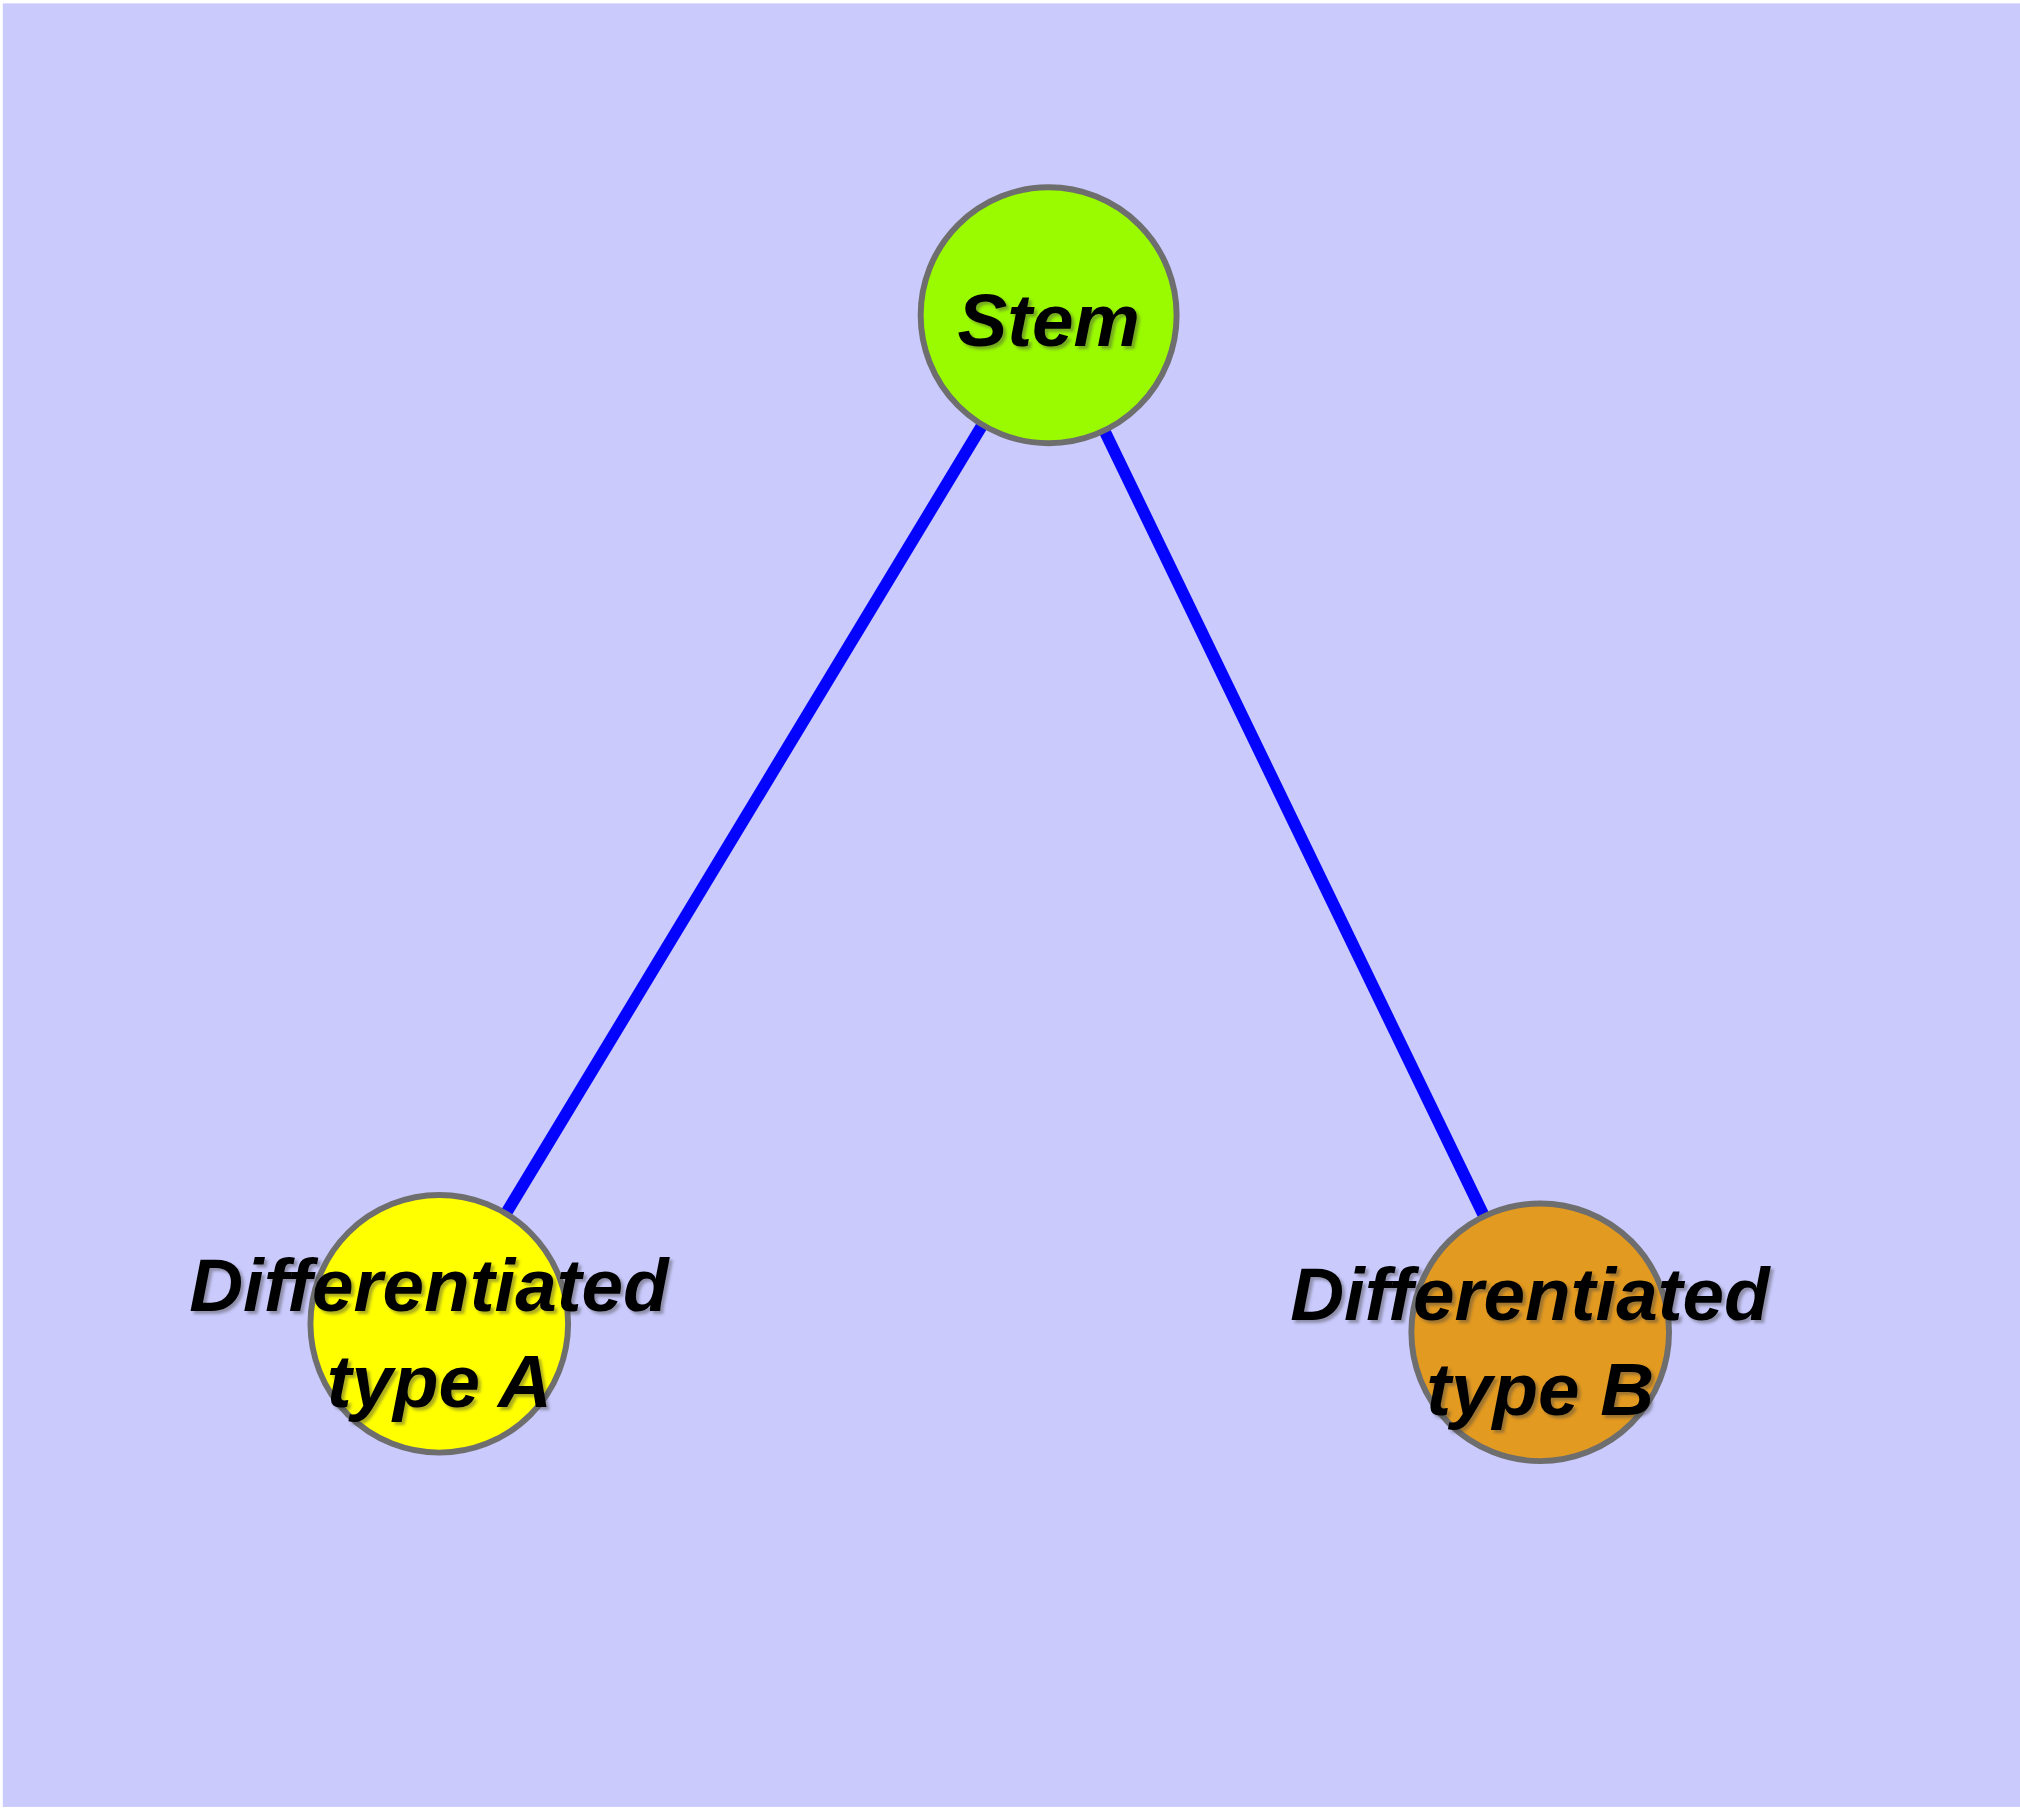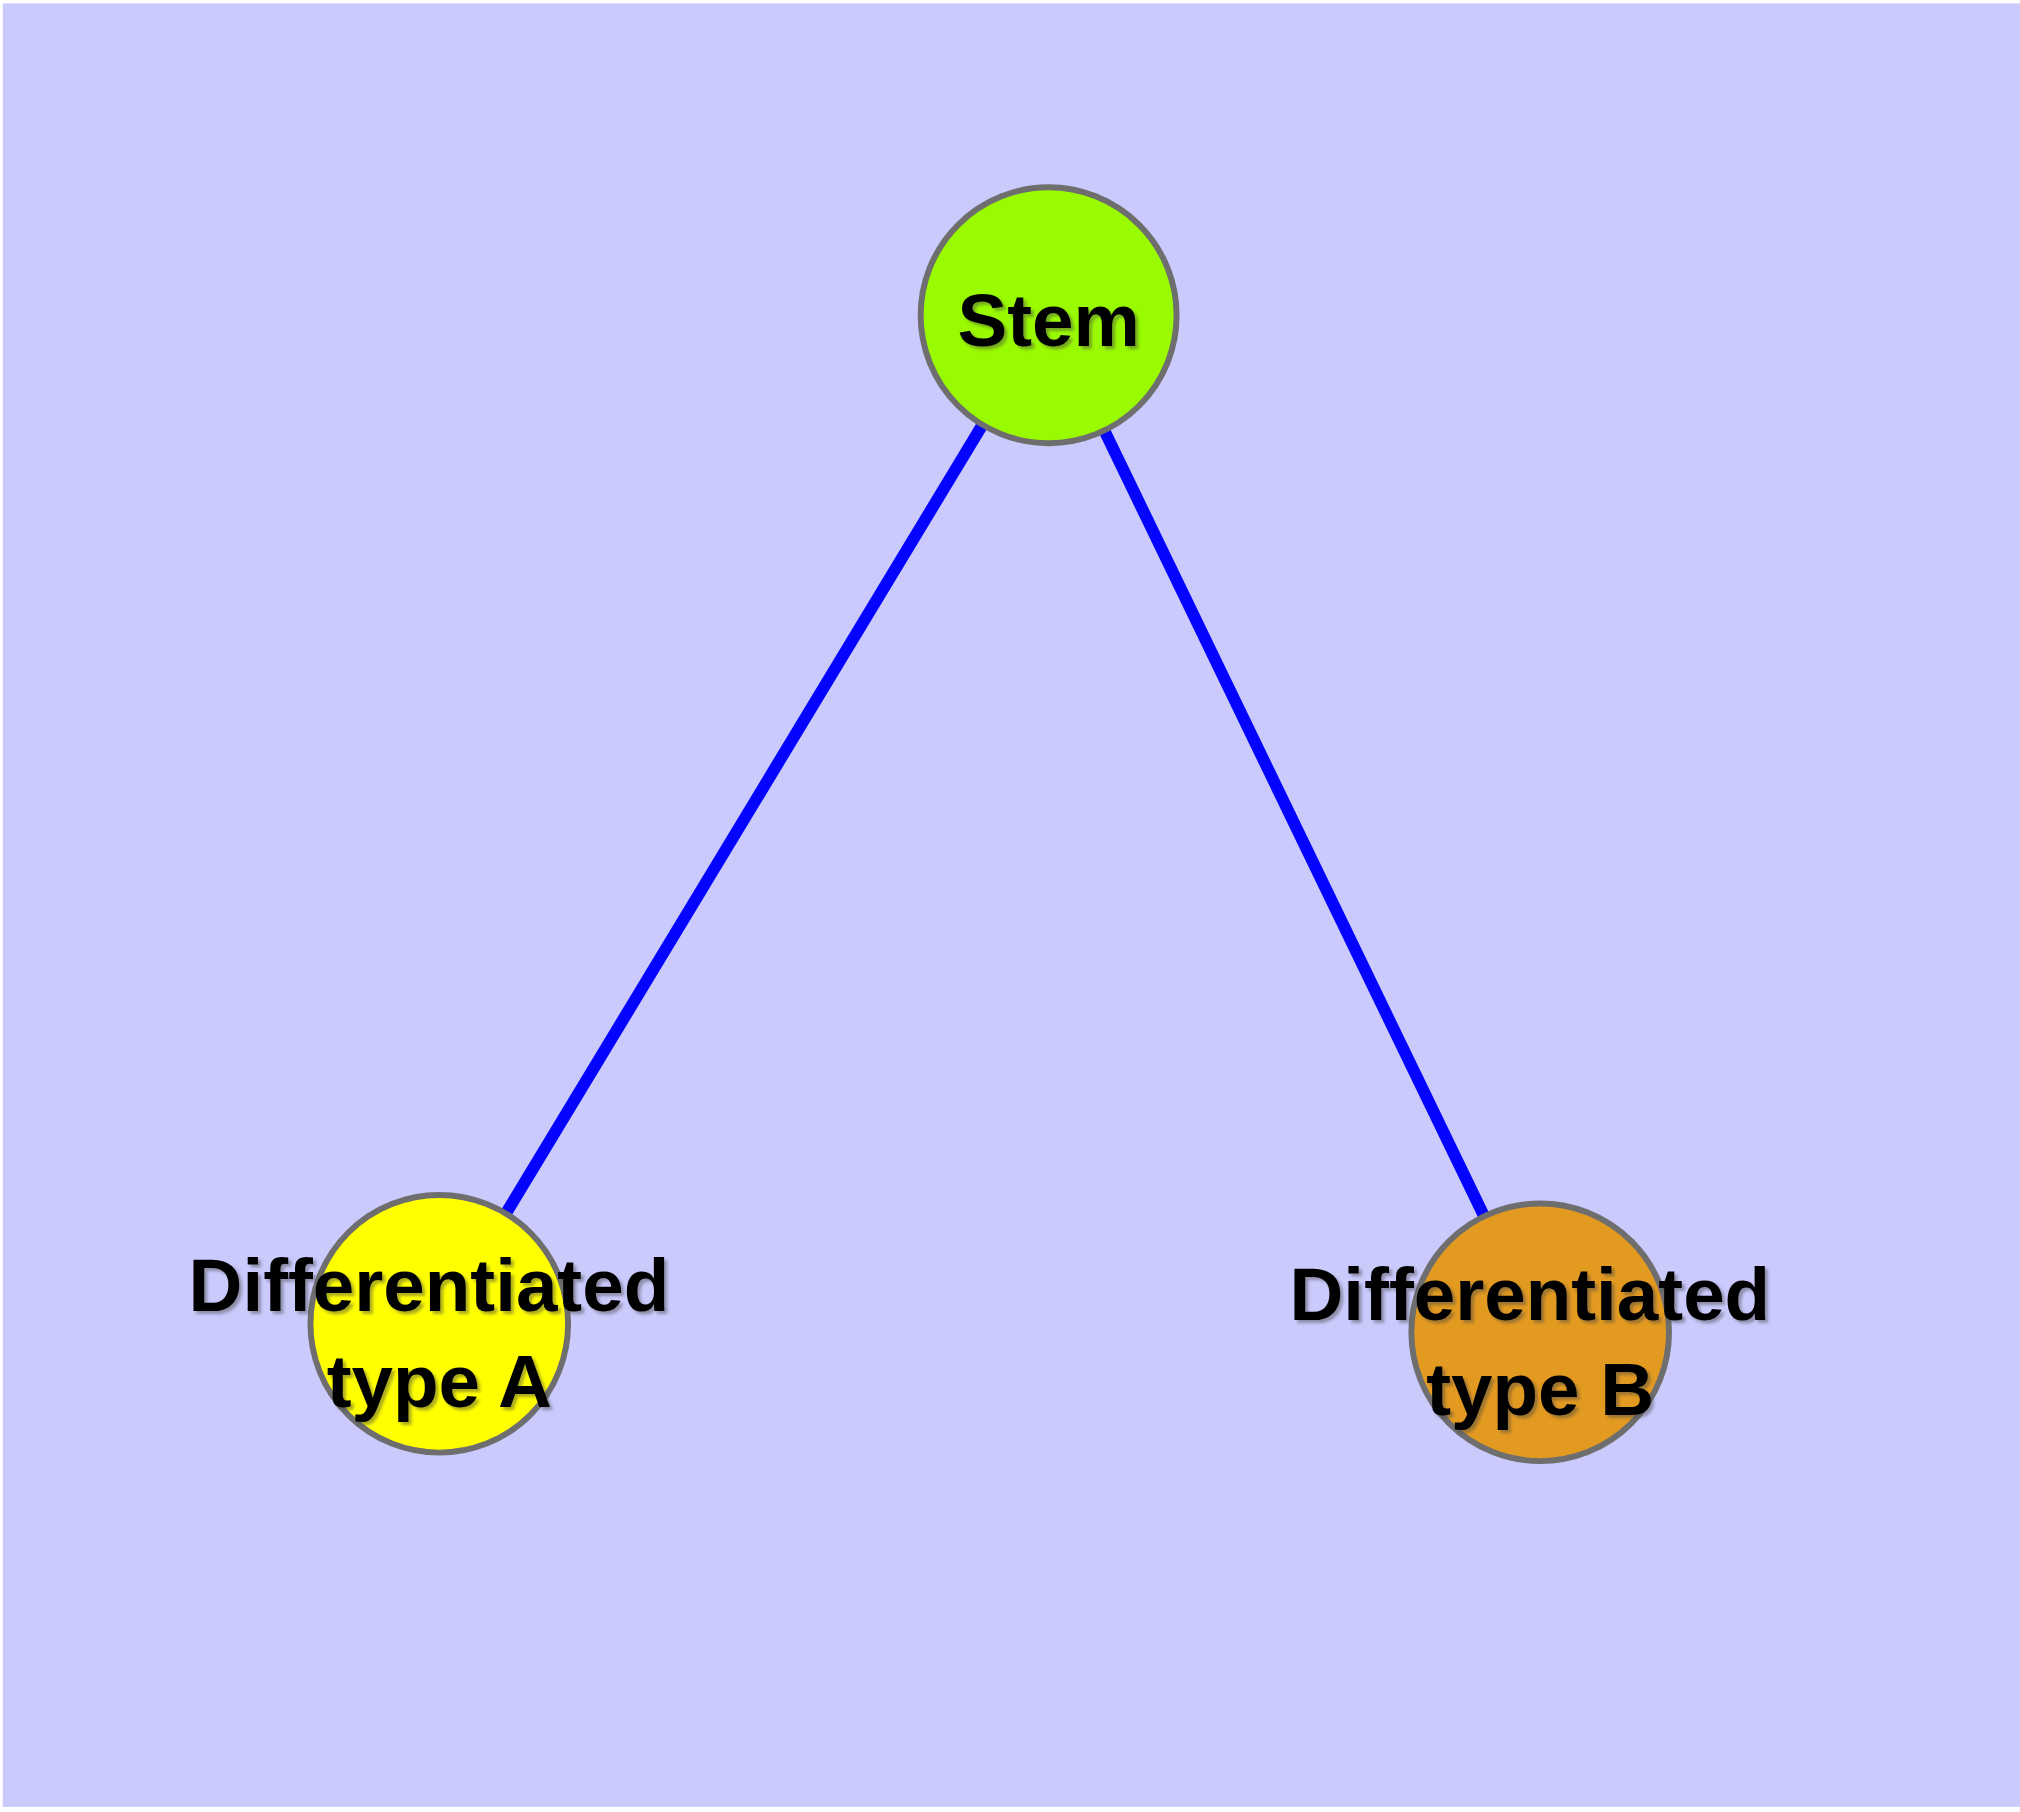--- a/index.html
+++ b/index.html
@@ -7,20 +7,21 @@
     padding: 0;
     background: #ffffff;
     width: 2021px;
     height: 1812px;
     overflow: hidden;
   }
   .stage {
     position: relative;
     width: 1614px;
     height: 1812px;
+    font-style: italic;
   }
   svg {
     display: block;
     font-family: "Liberation Sans", "DejaVu Sans", sans-serif;
   }
   .node-label {
     font-weight: bold;
     font-size: 88px;
     text-anchor: middle;
     text-shadow: 3px 3px 3px rgba(70,70,70,0.45);

